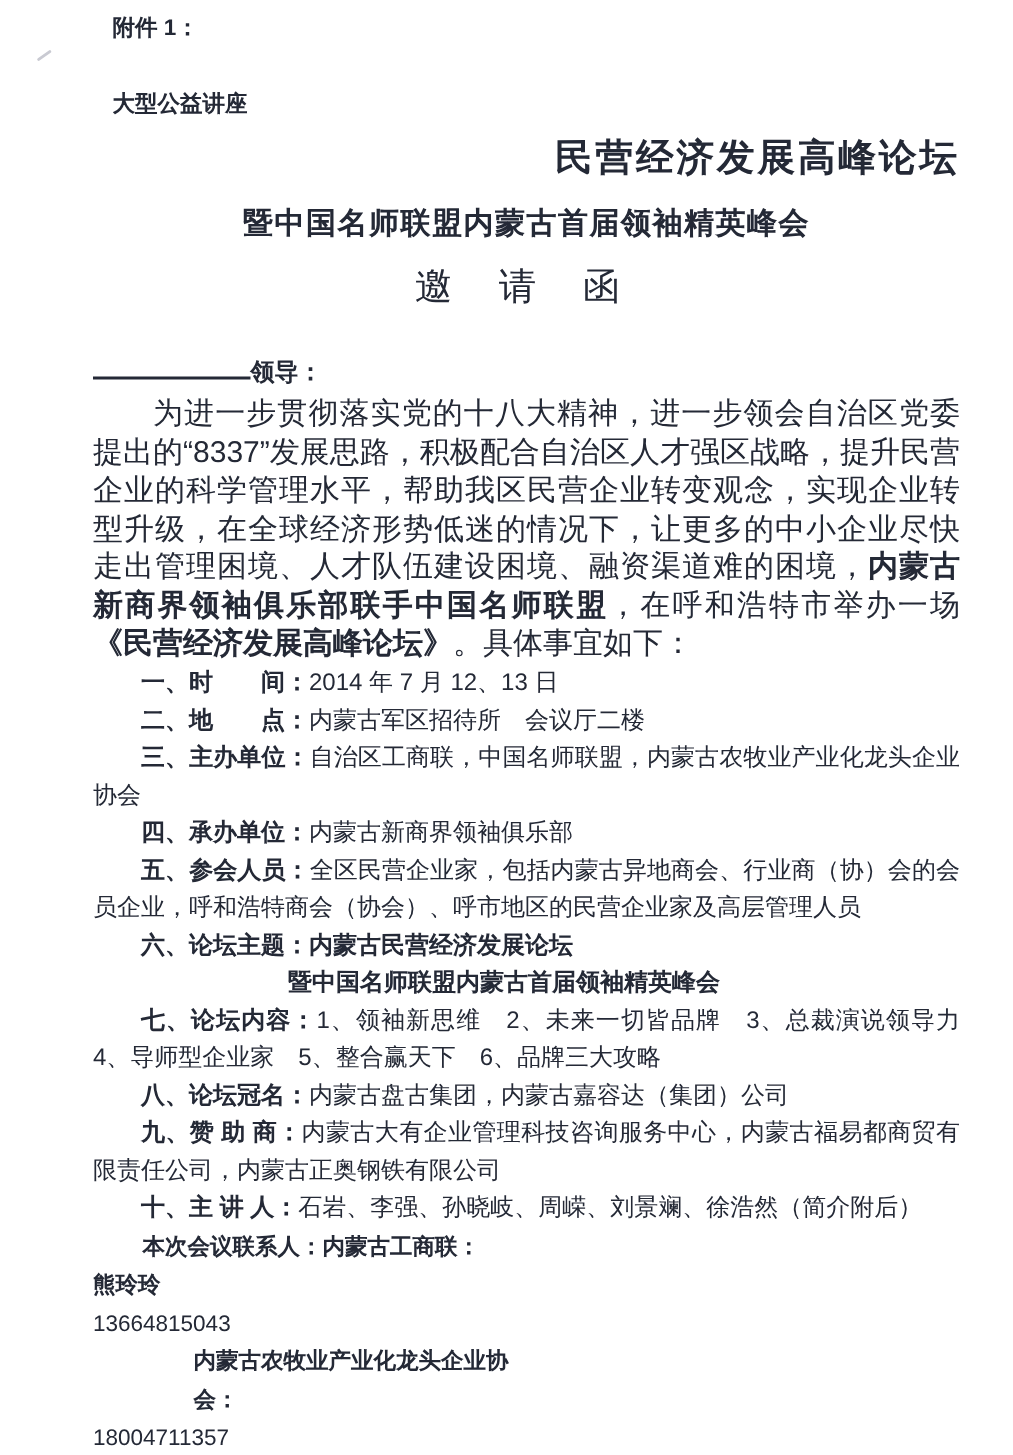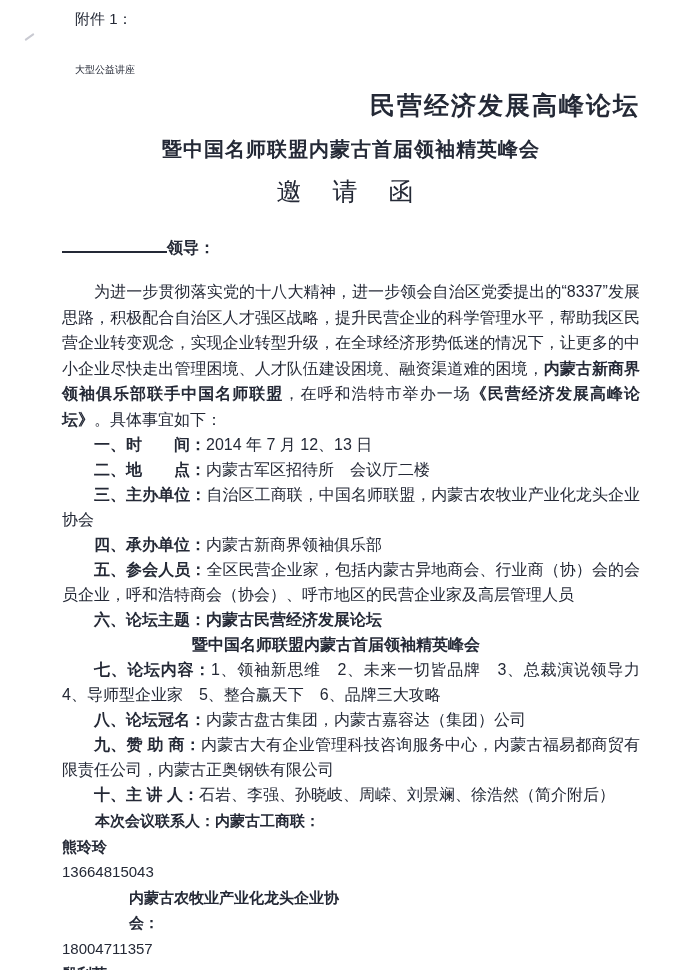--- a/index.html
+++ b/index.html
@@ -7,28 +7,28 @@
     position:relative;
     width:675px; height:970px;
     box-sizing:border-box;
     background:#ffffff;
     color:#242936;
     font-family:"Liberation Sans", sans-serif;
     padding:8px 35px 0 62px;
     overflow:hidden;
   }
   .b { font-weight:700; }
-  .attachment { font-size:15px; font-weight:400; line-height:22px; margin:0 0 0 13px; }
-  .lecture    { font-size:10px; font-weight:400; line-height:20px; margin:30px 0 0 13px; }
+  .attachment { font-size:15px; font-weight:700; line-height:22px; margin:0 0 0 13px; }
+  .lecture    { font-size:15px; font-weight:700; line-height:20px; margin:30px 0 0 13px; }
   .title-main { text-align:right; font-size:25px; font-weight:700; line-height:30px; margin:10px 0 0; letter-spacing:2px; }
   .title-sub  { text-align:center; font-size:20px; font-weight:700; line-height:26px; margin:16px 0 0; letter-spacing:1px; }
   .invitation { text-align:center; font-size:25px; font-weight:400; line-height:30px; margin:14px 0 0; letter-spacing:12px; }
   .salutation { margin:30px 0 0; font-size:16px; line-height:22px; }
   .blank { display:inline-block; width:105px; height:15px; border-bottom:2px solid #242936; vertical-align:baseline; }
-  .body-par { margin:20px 0 0; font-size:16px; line-height:25.5px; text-align:justify; text-indent:2em; }
+  .body-par { margin:4px 0 0; font-size:20px; line-height:25.5px; text-align:justify; text-indent:2em; }
   .item { margin:0; font-size:16px; line-height:25px; text-align:justify; text-indent:2em; }
   .item-line2 { margin:0; font-size:16px; line-height:25px; padding-left:130px; font-weight:700; }
   .contacts { margin-top:1px; font-size:15px; line-height:25.5px; }
   .contact-row { display:flex;flex-direction:column; }
   .c-lead1 { margin-left:33px; width:335px; flex:none; font-weight:700; }
   .c-lead  { margin-left:67px; width:235px; flex:none; font-weight:700; }
   .c-name  { width:52px; flex:none; font-weight:700; }
   .c-phone { flex:none; }
   .signature { margin:12px 27px 0 auto; width:fit-content; text-align:center; font-size:16px; line-height:27px; }
   .scan-mark { position:absolute; left:24px; top:36px; width:11px; height:2px; background:#c9cad2; transform:rotate(-35deg); border-radius:1px; }

